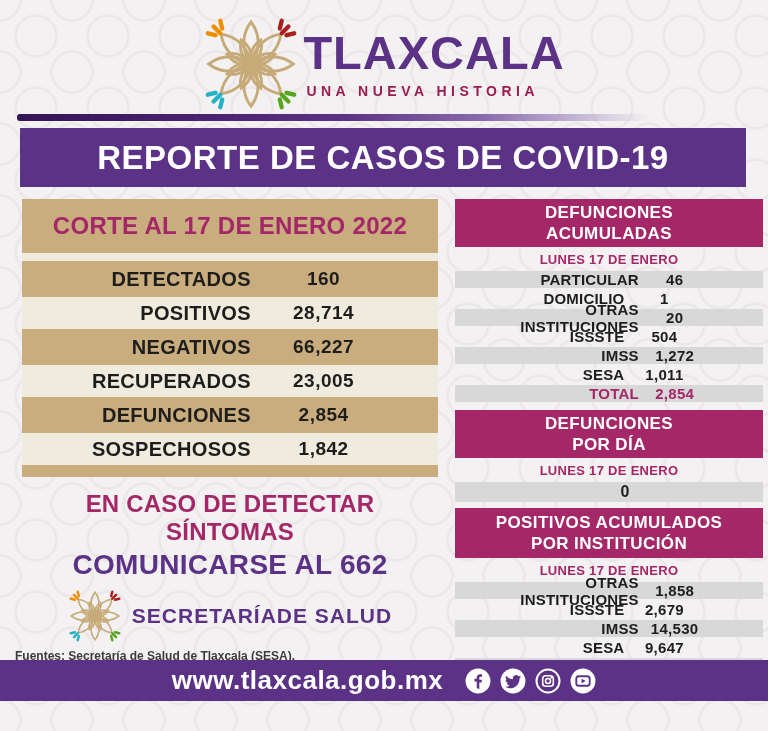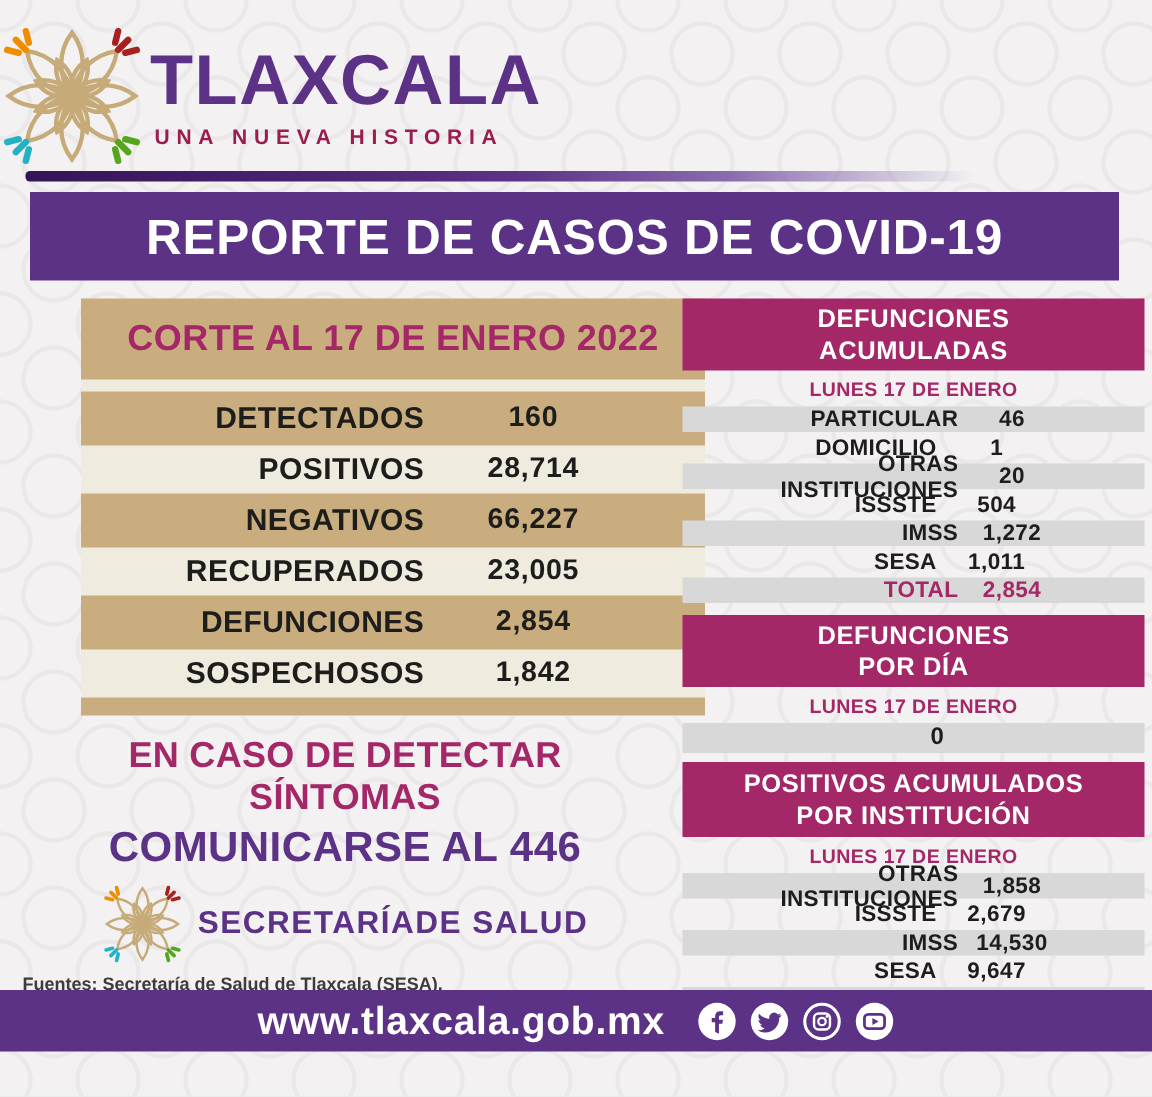--- a/index.html
+++ b/index.html
@@ -12,21 +12,21 @@
   .canvas::before{
     content:"";position:absolute;inset:0;z-index:0;
     background-image:
       radial-gradient(closest-side, transparent 52%, rgba(150,128,140,.08) 53% 60%, transparent 61%),
       radial-gradient(closest-side, transparent 52%, rgba(150,128,140,.08) 53% 60%, transparent 61%);
     background-size:72px 72px;background-position:0 0,36px 36px;
   }
   .layer{position:relative;z-index:1;}
 
   
-  .brand{display:flex;align-items:center;gap:4px;margin-top:16px;height:96px;}
+  .brand{display:flex;align-items:center;justify-content:center;gap:4px;margin-top:16px;height:96px;}
   .flower-big{width:96px;height:96px;}
   .brand-text{display:flex;flex-direction:column;}
   .brand-name{font-size:47px;font-weight:700;letter-spacing:1px;color:var(--purple,#5b3286);line-height:1;}
   .brand-tagline{font-size:14px;font-weight:700;letter-spacing:4.5px;color:var(--maroon,#9b1c4f);margin-top:7px;margin-left:3px;}
   .accent-bar{
     height:7px;width:652px;margin:2px 0 0 17px;border-radius:3px;
     background:linear-gradient(90deg,#341457 0%,#4b2373 30%,#5b3286 50%,#8a6cae 72%,rgba(243,241,242,0) 97%);
   }
 
   
@@ -35,21 +35,21 @@
     display:flex;align-items:center;justify-content:center;
     color:#fff;font-size:33px;font-weight:700;letter-spacing:.5px;
   }
 
   
   .content{display:flex;gap:17px;padding:12px 0 0 22px;align-items:flex-start;}
   .left-col{width:416px;}
   .right-col{width:308px;}
 
   
-  .gold-panel{background:var(--cream,#f0ebdf);width:416px;margin-left:32px;}
+  .gold-panel{background:var(--cream,#f0ebdf);width:416px;}
   .gold-header{
     height:54px;background:var(--tan,#c9ad7e);display:flex;align-items:center;justify-content:center;
     color:var(--magenta,#a42767);font-size:24px;font-weight:700;letter-spacing:.3px;
   }
   .gold-gap{height:8px;}
   .srow{display:flex;align-items:center;}
   .srow.tan{background:var(--tan,#c9ad7e);height:36px;}
   .srow.cream{height:32px;}
   .slabel{width:55%;text-align:right;font-size:20px;font-weight:700;color:#1d1d1b;letter-spacing:.3px;}
   .svalue{width:35%;text-align:center;font-size:19px;font-weight:700;color:#1d1d1b;letter-spacing:.5px;}
@@ -185,21 +185,21 @@
           </div>
           <div class="srow cream">
             <span class="slabel">SOSPECHOSOS</span>
             <span class="svalue">1,842</span>
           </div>
           <div class="gold-bottom"></div>
         </div>
 
         <div class="notice">
           <div class="notice-1">EN CASO DE DETECTAR SÍNTOMAS</div>
-          <div class="notice-2">COMUNICARSE AL 446</div>
+          <div class="notice-2">COMUNICARSE AL 662</div>
         </div>
 
         <div class="secretaria">
           <svg class="flower-small" viewBox="-50 -50 100 100">
               <use href="#flower"></use>
             </svg>
           <div class="secretaria-text">
             <span>SECRETARÍA</span>
             <span>DE SALUD</span>
           </div>

